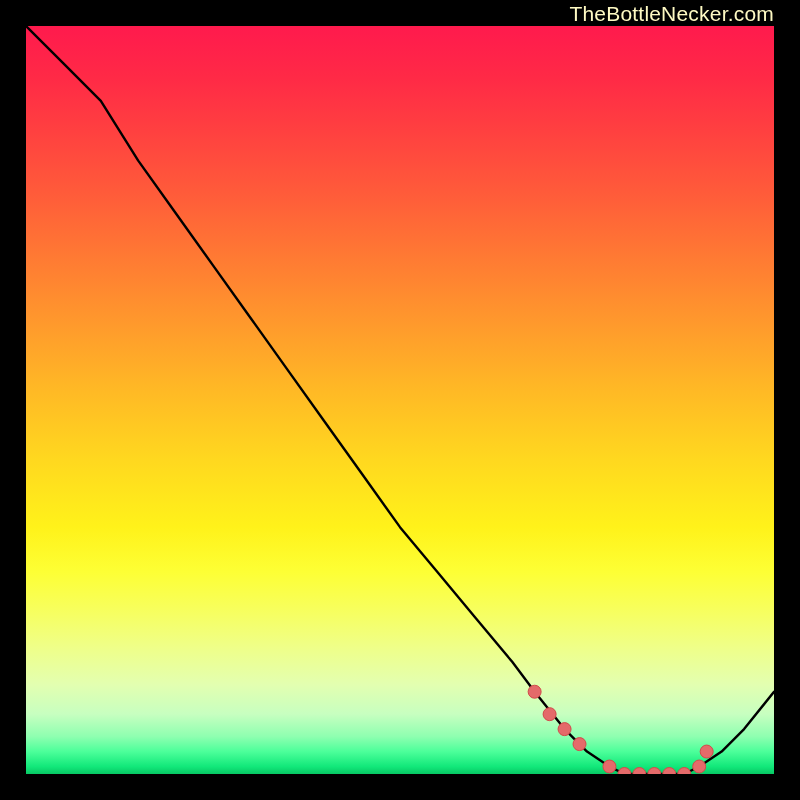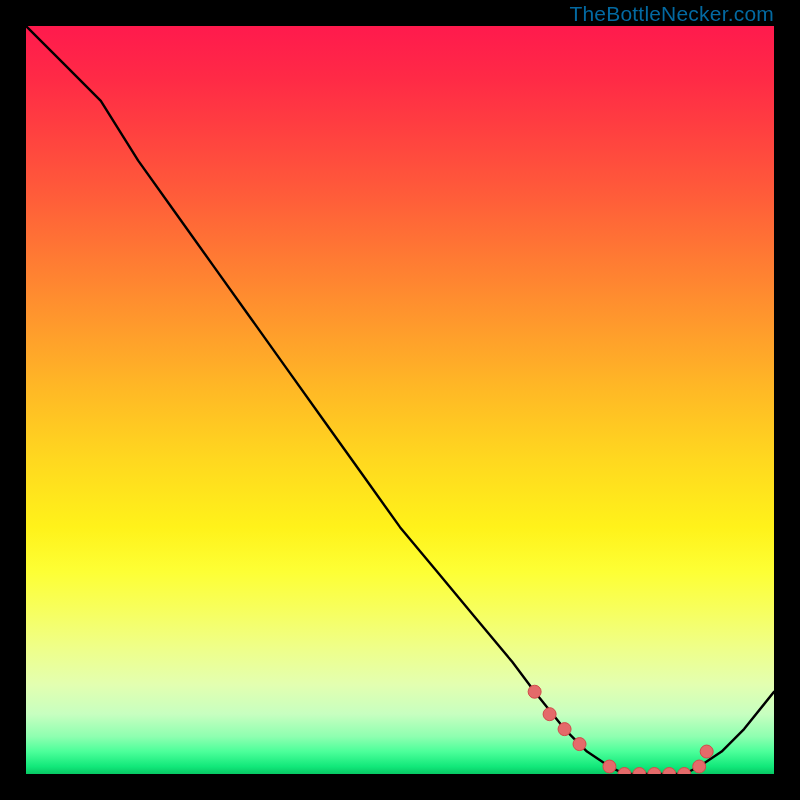--- a/index.html
+++ b/index.html
@@ -41,21 +41,21 @@
       #8effb0 95%,
       #4cff9a 97%,
       #12e87a 99%,
       #07c864 100%
     );
   }
   .attrib {
     position: absolute;
     top: 2px;
     right: 26px;
-    color: #0369a1;
+    color: #fef9c3;
     font-size: 21px;
     font-weight: 500;
     letter-spacing: 0.2px;
   }
   svg.curve {
     position: absolute;
     left: 0;
     top: 0;
     width: 748px;
     height: 748px;

